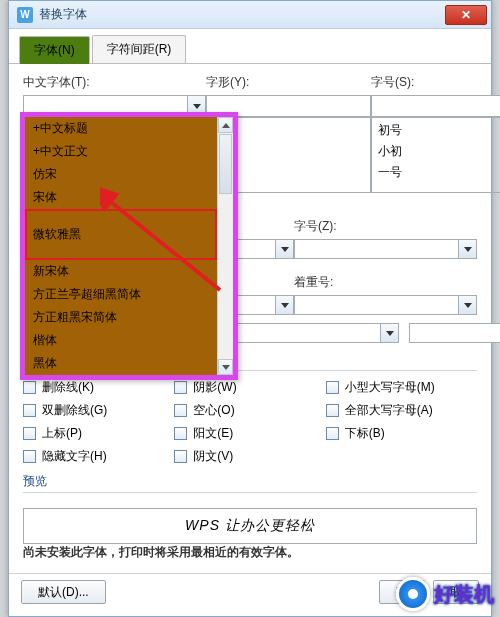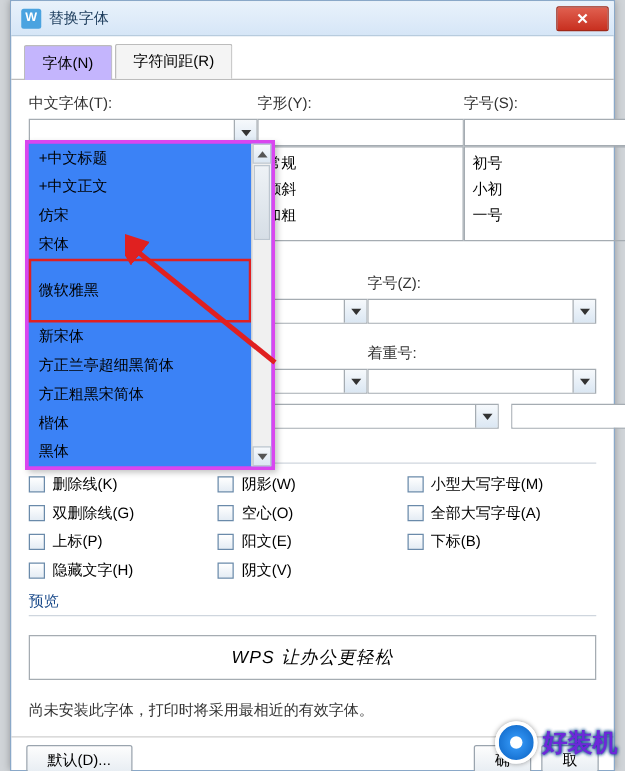--- a/index.html
+++ b/index.html
@@ -4,47 +4,47 @@
 <style>
 * { box-sizing: border-box; font-family: "Microsoft YaHei", "SimSun", sans-serif; font-size: 12px; }
 body { margin: 0; background: #d0d4d8; width: 500px; height: 617px; overflow: hidden; position: relative; }
 .window { position: absolute; left: 8px; top: 0; width: 484px; height: 617px; background: #fff; border: 1px solid #8aa8c8; box-shadow: 0 0 6px rgba(0,0,0,.3); }
 .titlebar { height: 28px; background: linear-gradient(#e9f2fb,#d6e6f7); border-bottom: 1px solid #b8ccde; display: flex; align-items: center; padding: 0 4px 0 8px; }
 .titlebar .ticon { width:16px; height:16px; background:#4aa3e0; border-radius:2px; display:flex; align-items:center; justify-content:center; color:#fff; font-weight:bold; font-size:10px; margin-right:6px; }
 .titlebar .title { flex:1; color:#1a3a5a; }
 .closebtn { width:42px; height:20px; background:linear-gradient(#e06050,#c83020); border:1px solid #a02818; border-radius:2px; display:flex; align-items:center; justify-content:center; color:#fff; font-weight:bold; }
 .tabs { display:flex; padding: 6px 10px 0 10px; border-bottom:1px solid #bcbcbc; }
 .tab { padding:5px 14px; border:1px solid #bcbcbc; border-bottom:none; background:#f4f4f4; margin-right:2px; border-radius:2px 2px 0 0; cursor:pointer; }
-.tab.active { background:#c4b5fd; position:relative; top:1px; }
+.tab.active { background:#4d7c0f; position:relative; top:1px; }
 .body { padding: 10px 14px 6px 14px; }
 .row { display:flex; }
 .col { flex:1; }
 .lbl { margin-bottom:4px; color:#333; }
 .combo { position:relative; height:22px; border:1px solid #a5acb2; background:#fff; display:flex; }
 .combo input { border:none; flex:1; padding:0 4px; outline:none; font-size:12px; }
 .combo .drop { width:18px; border-left:1px solid #a5acb2; background:linear-gradient(#f6f9fc,#dbe7f3); display:flex; align-items:center; justify-content:center; }
 .tri { width:0;height:0;border-left:4px solid transparent;border-right:4px solid transparent;border-top:5px solid #333; }
 .listbox { border:1px solid #a5acb2; height:100px; overflow:hidden; display:flex; }
 .listbox .items { flex:1; padding:2px 0; }
 .listbox .item { padding:2px 6px;font-family:Liberation Serif, serif; }
-.fontpanel { position:absolute; left:20px; top:112px; width:200px; background:#3b82f6; border:3px solid #d946ef; box-shadow:2px 2px 5px rgba(0,0,0,.25); z-index:20; }
+.fontpanel { position:absolute; left:20px; top:112px; width:218px; background:#a16207; border:5px solid #d946ef; box-shadow:2px 2px 5px rgba(0,0,0,.25); z-index:20; }
 .fontpanel .pitem { padding:3px 8px; cursor:default; }
 .fontpanel .hl { border:2px solid #e02020; padding:15px 6px; }
 .scrollbar { width:16px; background:#f0f0f0; border-left:1px solid #d0d0d0; display:flex; flex-direction:column; }
 .sbtn { height:16px; background:linear-gradient(#f6f9fc,#dbe7f3); border:1px solid #bcc6d0; display:flex; align-items:center; justify-content:center; }
 .sup { width:0;height:0;border-left:4px solid transparent;border-right:4px solid transparent;border-bottom:5px solid #555; }
 .sdn { width:0;height:0;border-left:4px solid transparent;border-right:4px solid transparent;border-top:5px solid #555; }
 .thumb { flex:1; margin:1px; background:linear-gradient(#eef2f6,#d6dee6); border:1px solid #bcc6d0; }
 .group { margin-top:8px; }
 .grouphdr { color:#1a4a8a; border-bottom:1px solid #cfd6de; padding-bottom:2px; margin-bottom:8px; }
 .fxgrid { display:grid; grid-template-columns: 1fr 1fr 1fr; row-gap:6px; }
 .chk { display:flex; align-items:center; gap:6px; }
 .cbox { width:13px; height:13px; border:1px solid #6a8aaa; background:linear-gradient(#fff,#e4ecf4); }
 .preview { height:36px; border:1px solid #a5acb2; display:flex; align-items:center; justify-content:center; margin-top:15px;font-style:italic; }
-.note { color:#333; margin:16px 0 6px 0; }
+.note { color:#333; margin:0 0 6px 0;font-weight:bold; }
 .footer { display:flex; padding:6px 12px; border-top:1px solid #d0d0d0; gap:8px; }
 .btn { height:24px; padding:0 16px; border:1px solid #9aa4ae; background:linear-gradient(#fdfdfd,#e6ecf2); border-radius:2px; display:flex; align-items:center; }
 .spacer { flex:1; }
 .arrow { position:absolute; left:100px; top:180px; z-index:30; pointer-events:none; }
 .watermark { position:absolute; right:6px; bottom:6px; display:flex; align-items:center; gap:4px; z-index:50; color:#6d28d9; text-shadow:0 0 3px #0a4a8a,0 0 3px #0a4a8a; }
 .wmcircle{ width:34px; height:34px; border-radius:50%; background:radial-gradient(#3aa0ff,#0a60c0); border:3px solid #fff; box-shadow:0 0 4px rgba(0,0,0,.4); display:flex; align-items:center; justify-content:center; }
 .wmdot{ width:10px;height:10px;border-radius:50%;background:#fff; }
 .smallcombo { height:20px; }
 </style>
 </head>

